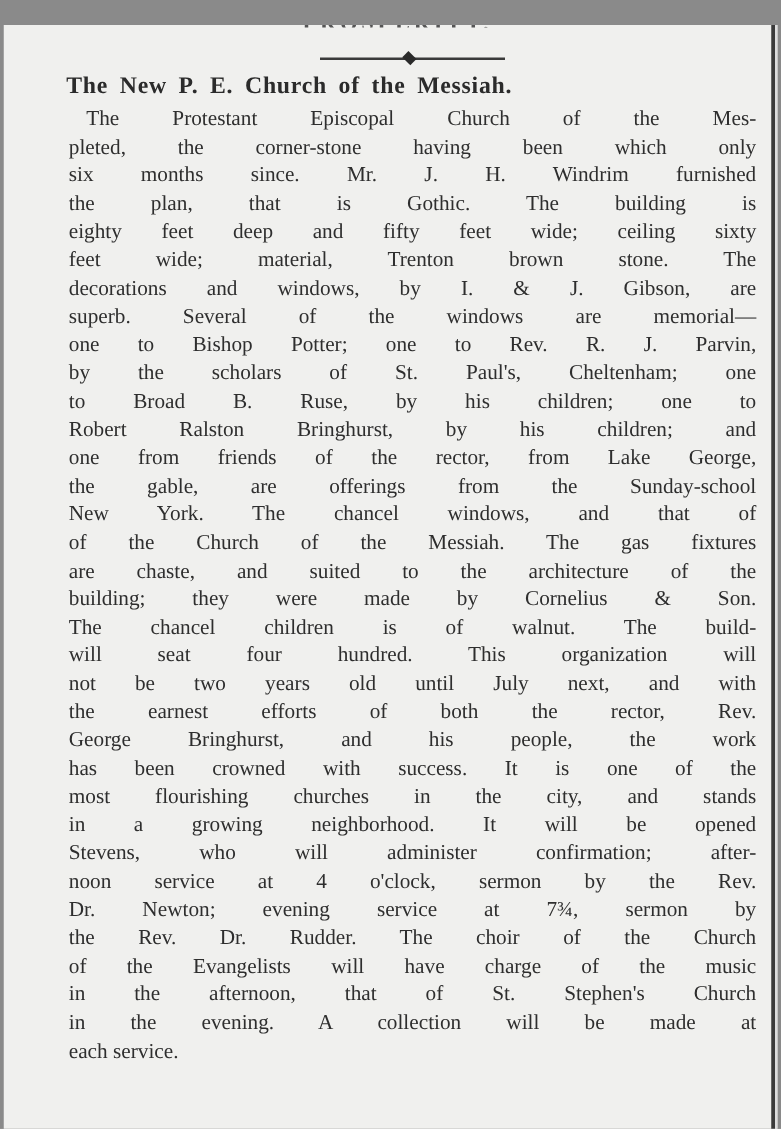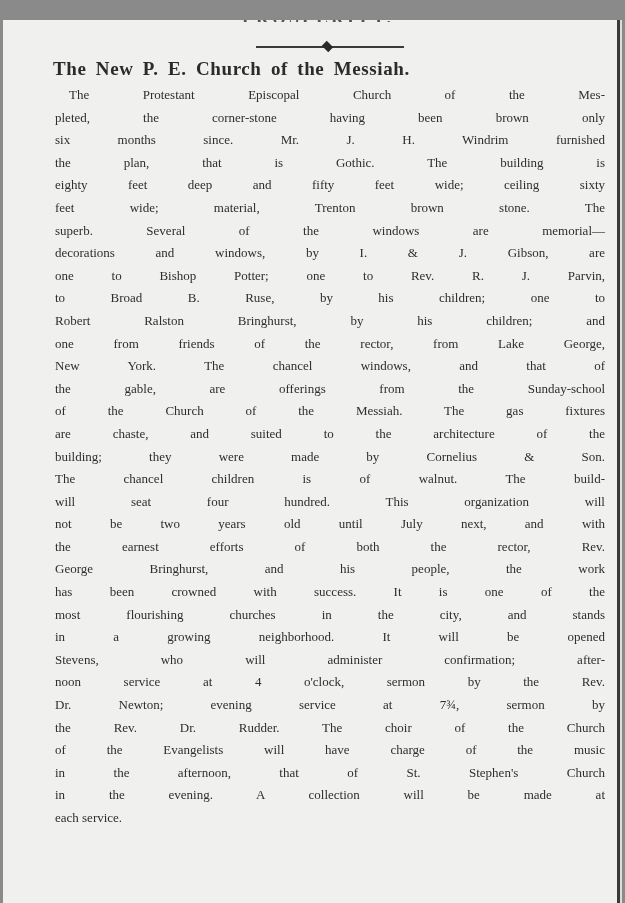--- a/index.html
+++ b/index.html
@@ -89,21 +89,21 @@
       color: #2b2b2b;
       white-space: nowrap;
       word-spacing: 4px;
     }
     .body-text {
       position: absolute;
       left: 52px;
       top: 64px;
       width: 550px;
       font-family: "Liberation Serif", serif;
-      font-size: 13px;
+      font-size: 17px;
       line-height: 22.6px;
       color: #2e2e2e;
       text-align: justify;
       text-align-last: justify;
     }
     .body-text .line {
       display: block;
       white-space: nowrap;
       text-align: justify;
       text-align-last: justify;
@@ -135,33 +135,34 @@
 
   <div class="ornament">
     <div class="line"></div>
     <div class="diamond"></div>
   </div>
 
   <div class="headline">The New P. E. Church of the Messiah.</div>
 
   <div class="body-text">
     <span class="line first">The Protestant Episcopal Church of the Mes-</span>
-    <span class="line">pleted, the corner-stone having been brown only</span>
+    <span class="line">pleted, the corner-stone having been which only</span>
     <span class="line">six months since. Mr. J. H. Windrim furnished</span>
     <span class="line">the plan, that is Gothic.  The building is</span>
     <span class="line">eighty feet deep and fifty feet wide; ceiling sixty</span>
     <span class="line">feet wide; material, Trenton brown stone. The</span>
+    <span class="line">decorations and windows, by I. &amp; J. Gibson, are</span>
     <span class="line">superb.  Several of the windows are memorial—</span>
-    <span class="line">decorations and windows, by I. &amp; J. Gibson, are</span>
     <span class="line">one to Bishop Potter; one to Rev. R. J. Parvin,</span>
+    <span class="line">by the scholars of St. Paul's, Cheltenham; one</span>
     <span class="line">to Broad B. Ruse, by his children; one to</span>
     <span class="line">Robert Ralston Bringhurst, by his children; and</span>
     <span class="line">one from friends of the rector, from Lake George,</span>
+    <span class="line">the gable, are offerings from the Sunday-school</span>
     <span class="line">New York.  The chancel windows, and that of</span>
-    <span class="line">the gable, are offerings from the Sunday-school</span>
     <span class="line">of the Church of the Messiah.  The gas fixtures</span>
     <span class="line">are chaste, and suited to the architecture of the</span>
     <span class="line">building; they were made by Cornelius &amp; Son.</span>
     <span class="line">The chancel children is of walnut.  The build-</span>
     <span class="line">will seat four hundred.  This organization will</span>
     <span class="line">not be two years old until July next, and with</span>
     <span class="line">the earnest efforts of both the rector, Rev.</span>
     <span class="line">George Bringhurst, and his people, the work</span>
     <span class="line">has been crowned with success.  It is one of the</span>
     <span class="line">most flourishing churches in the city, and stands</span>

